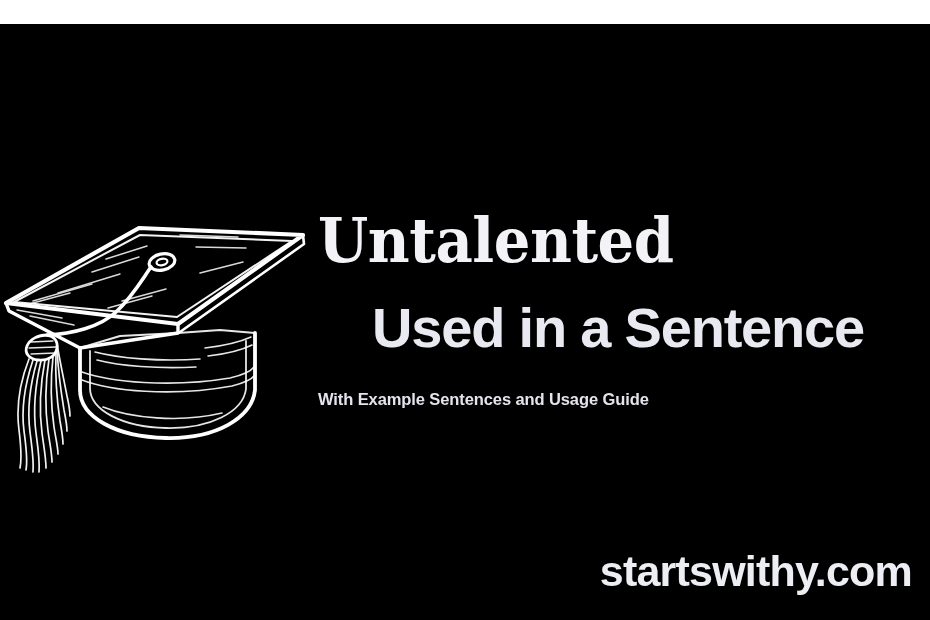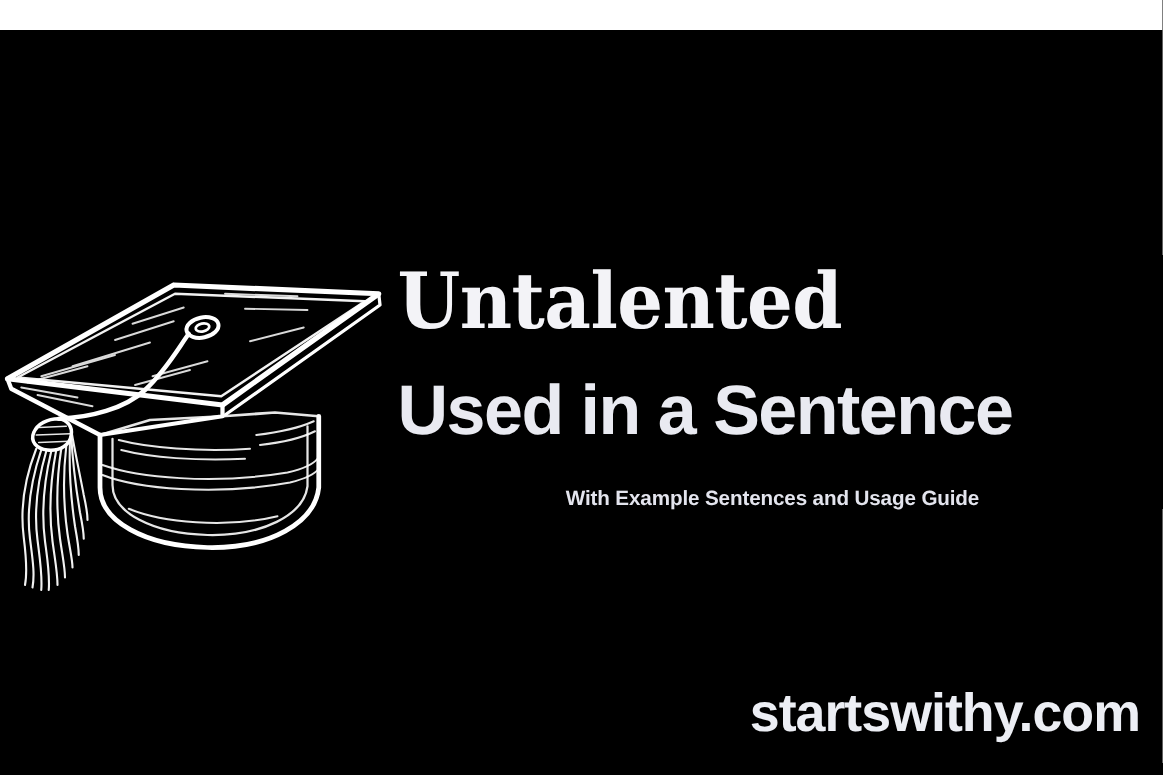--- a/index.html
+++ b/index.html
@@ -47,32 +47,32 @@
   #headline {
     font-family: "Liberation Sans", sans-serif;
     font-weight: 700;
     font-size: 56px;
     line-height: 1.0;
     letter-spacing: -1.2px;
     color: #e9eaf1;
     margin: 0;
     padding-top: 28px;
     white-space: nowrap;
+    text-align: center;
   }
   #subtitle {
     font-family: "Liberation Sans", sans-serif;
     font-weight: 700;
     font-size: 16.5px;
     line-height: 1.2;
     letter-spacing: -0.1px;
     color: #e3e4ed;
     margin: 0;
     padding-top: 34px;
     white-space: nowrap;
-    text-align: center;
   }
   #brand {
     position: absolute;
     right: 18px;
     bottom: 48px;
     font-family: "Liberation Sans", sans-serif;
     font-weight: 600;
     font-size: 43px;
     letter-spacing: -0.8px;
     color: #eceef4;

